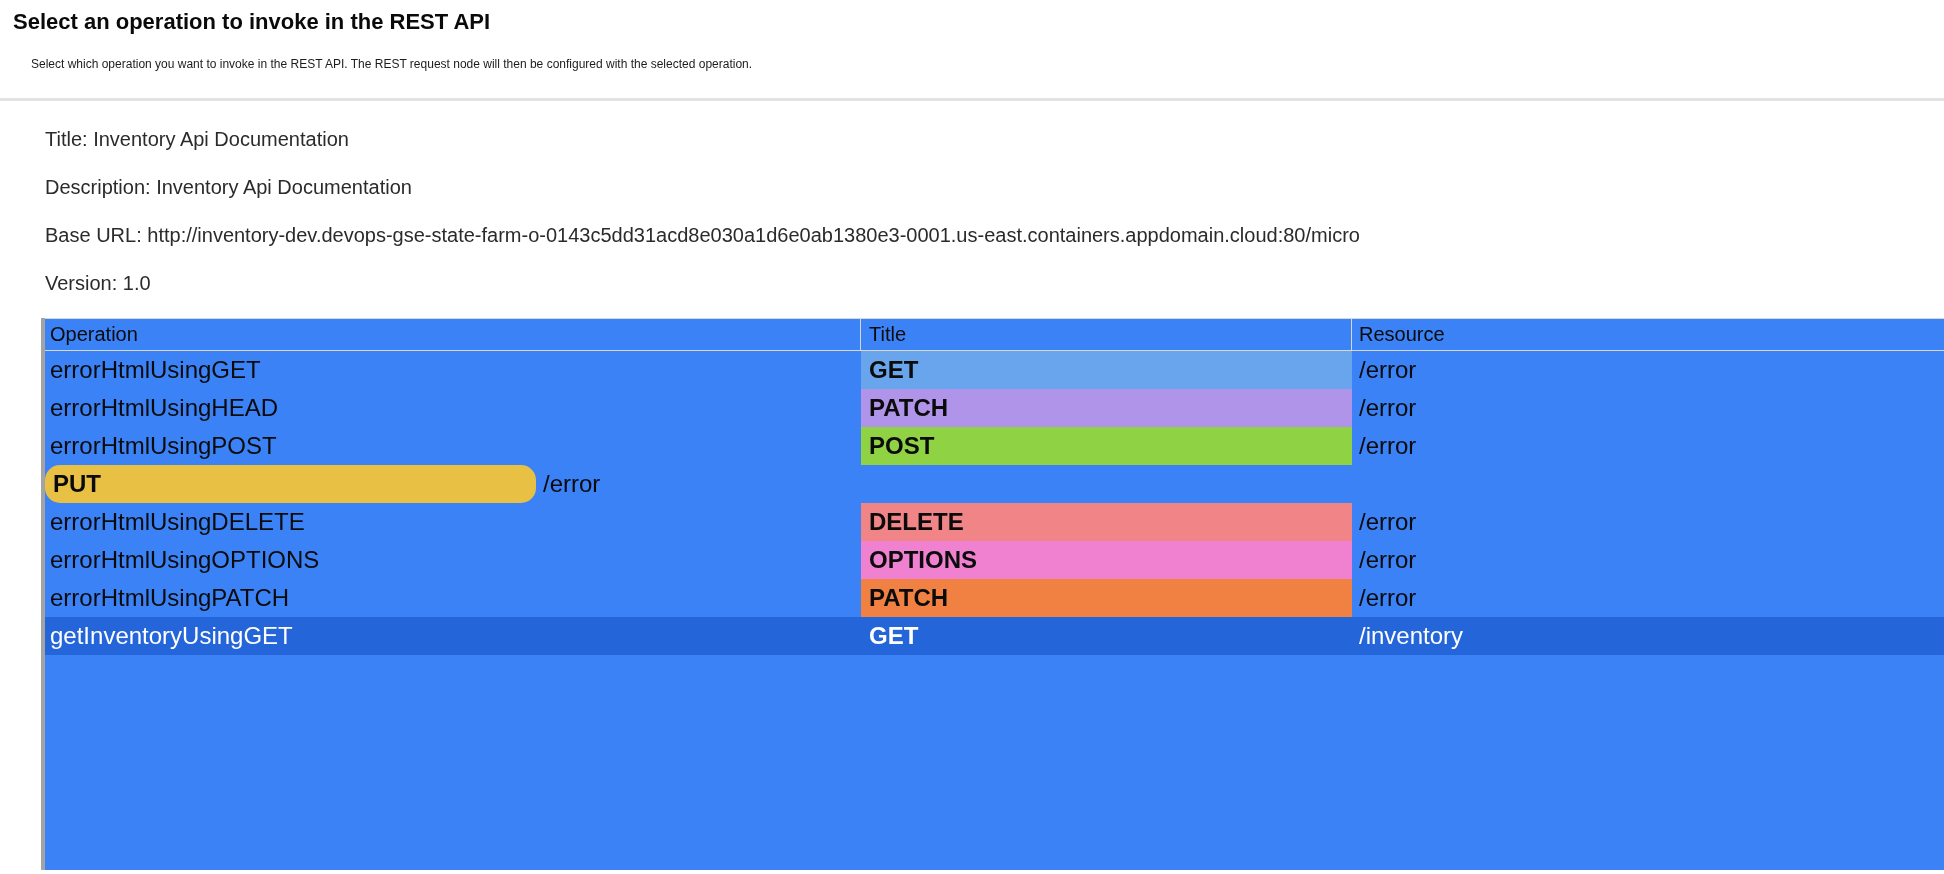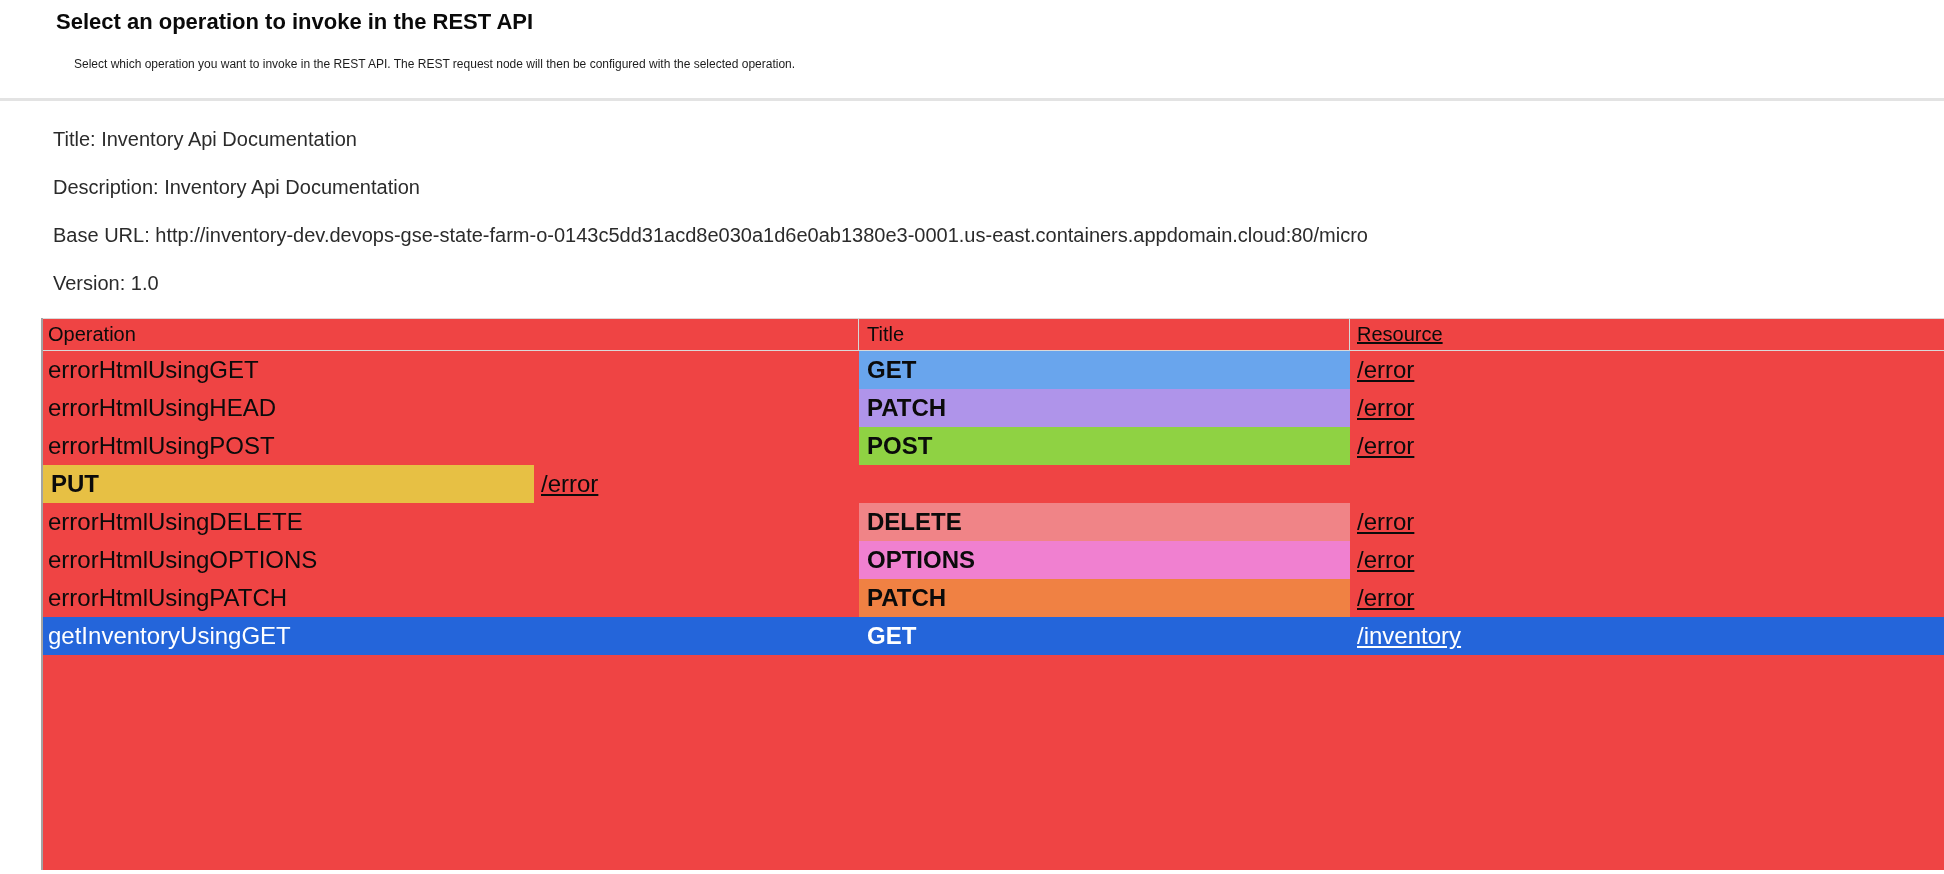--- a/index.html
+++ b/index.html
@@ -10,21 +10,20 @@
     color: #111111;
     overflow: hidden;
     position: relative;
   }
   .dialog-header {
     position: absolute;
     top: 0; left: 0; right: 0;
     height: 101px;
     background: #ffffff;
     border-bottom: 3px solid #e3e3e3;
-    padding-left: 43px;
   }
   .dialog-title {
     margin: 8px 0 0 13px;
     font-size: 22px;
     font-weight: bold;
     color: #0a0a0a;
     line-height: 28px;
   }
   .dialog-subtitle {
     margin: 16px 0 0 31px;
@@ -37,40 +36,39 @@
     position: absolute;
     top: 101px; left: 45px; right: 10px;
     padding-top: 14px;
     font-size: 20px;
     color: #2b2b2b;
   }
   .api-info .info-line {
     height: 48px;
     line-height: 48px;
     white-space: nowrap;
-    margin-left: 8px;
   }
   .op-table {
     position: absolute;
     top: 318px; left: 41px; right: 0; bottom: 4px;
-    border-left: 2px solid #a3a3a3;
-    background: #ef4444;
+    border-left: 4px solid #a3a3a3;
+    background: #3b82f6;
   }
   .table-header {
     display: flex;
     height: 33px;
     align-items: center;
     border-top: 1px solid #d9d9d9;
     border-bottom: 1px solid #d9d9d9;
     font-size: 20px;
     color: #0b0b0b;
   }
   .col-operation { width: 816px; flex: 0 0 816px; padding-left: 5px; height: 100%; display: flex; align-items: center; }
   .col-method    { width: 491px; flex: 0 0 491px; padding-left: 8px; height: 100%; display: flex; align-items: center; }
-  .col-resource  { flex: 1 1 auto; padding-left: 7px; height: 100%; display: flex; align-items: center; text-decoration: underline; }
+  .col-resource  { flex: 1 1 auto; padding-left: 7px; height: 100%; display: flex; align-items: center; }
   .table-header .col-operation,
   .table-header .col-method { border-right: 1px solid #d6d6d6; }
   .table-row {
     display: flex;
     height: 38px;
     align-items: stretch;
     font-size: 24px;
     color: #0b0b0b;
     cursor: default;
   }
@@ -109,21 +107,21 @@
         <div class="col-operation cell-text">errorHtmlUsingHEAD</div>
         <div class="col-method cell-text" style="background: rgb(175, 148, 234);">PATCH</div>
         <div class="col-resource cell-text">/error</div>
       </div>
       <div class="table-row">
         <div class="col-operation cell-text">errorHtmlUsingPOST</div>
         <div class="col-method cell-text" style="background: rgb(143, 210, 67);">POST</div>
         <div class="col-resource cell-text">/error</div>
       </div>
       <div class="table-row">
-        <div class="col-method cell-text" style="background: rgb(231, 192, 68);">PUT</div>
+        <div class="col-method cell-text" style="background: rgb(231, 192, 68); border-radius: 15px;">PUT</div>
         <div class="col-resource cell-text">/error</div>
       </div>
       <div class="table-row">
         <div class="col-operation cell-text">errorHtmlUsingDELETE</div>
         <div class="col-method cell-text" style="background: rgb(240, 132, 135);">DELETE</div>
         <div class="col-resource cell-text">/error</div>
       </div>
       <div class="table-row">
         <div class="col-operation cell-text">errorHtmlUsingOPTIONS</div>
         <div class="col-method cell-text" style="background: rgb(240, 128, 208);">OPTIONS</div>

